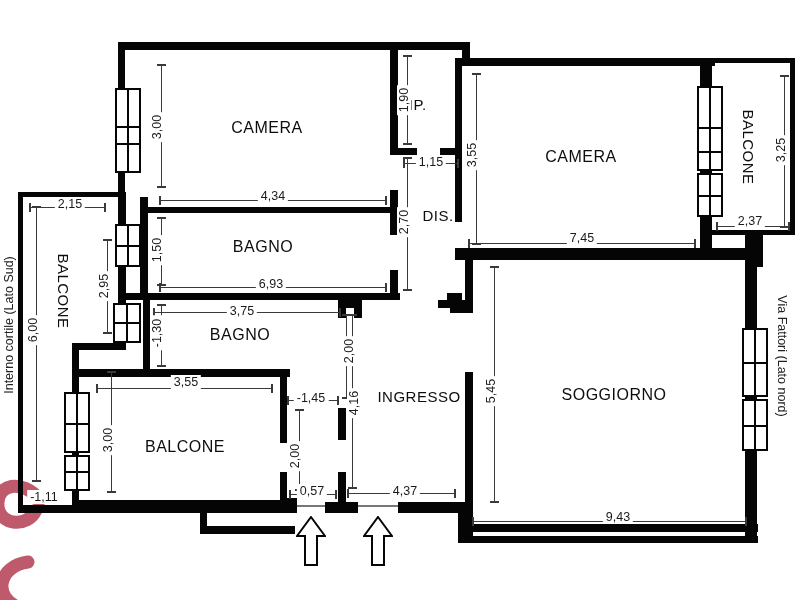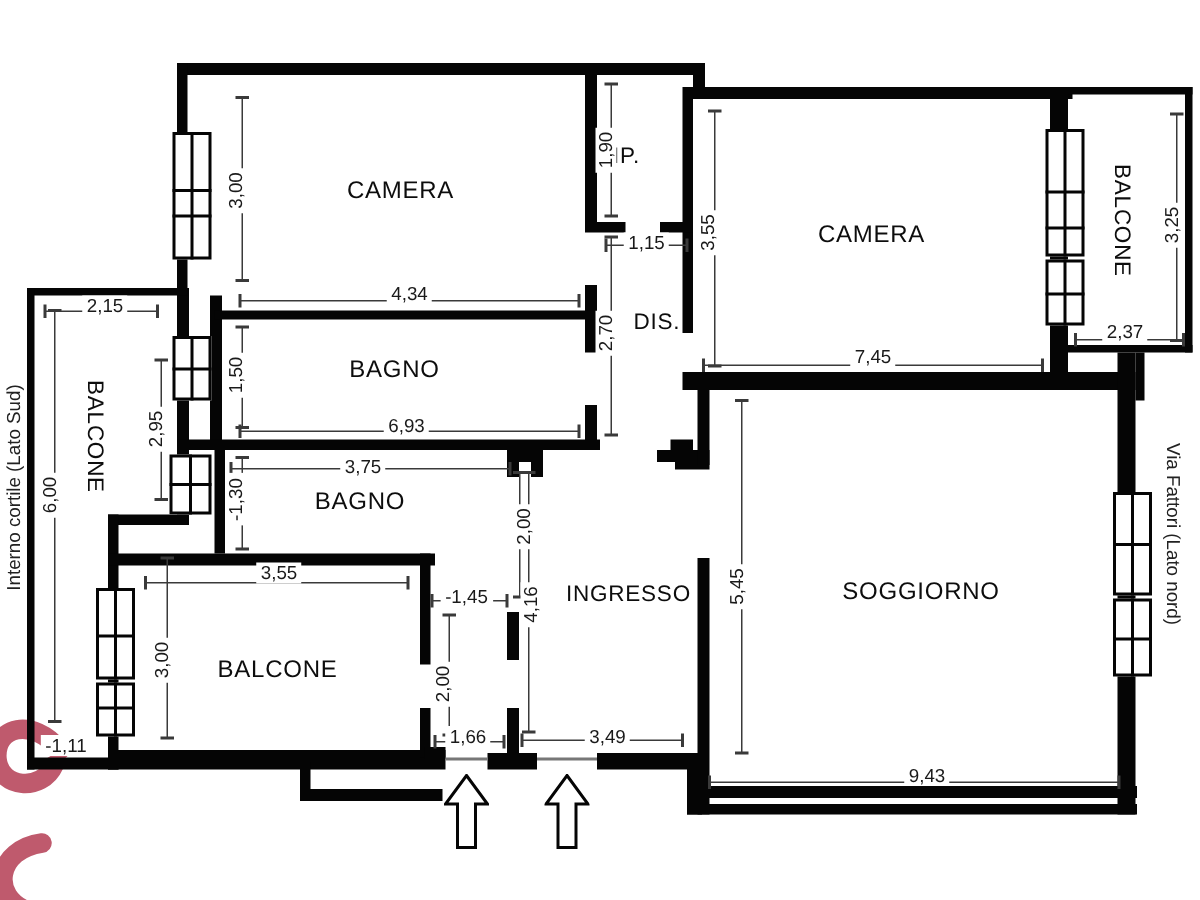--- a/index.html
+++ b/index.html
@@ -212,24 +212,24 @@
     <div class="dim" style="left:431px;top:162px">1,15</div>
     <div class="dim vert" style="left:404px;top:222px">2,70</div>
     <div class="dim vert" style="left:472px;top:155px">3,55</div>
     <div class="dim" style="left:582px;top:238px">7,45</div>
     <div class="dim vert" style="left:781px;top:150px">3,25</div>
     <div class="dim" style="left:750px;top:221px">2,37</div>
     <div class="dim vert" style="left:491px;top:391px">5,45</div>
     <div class="dim" style="left:618px;top:517px">9,43</div>
     <div class="dim vert" style="left:354px;top:403px">4,16</div>
     <div class="dim vert" style="left:349px;top:351px">2,00</div>
-    <div class="dim" style="left:405px;top:491px">3,49</div>
+    <div class="dim" style="left:405px;top:491px">4,37</div>
     <div class="dim" style="left:311px;top:398px">-1,45</div>
     <div class="dim vert" style="left:295px;top:456px">2,00</div>
-    <div class="dim" style="left:312px;top:491px">1,66</div>
+    <div class="dim" style="left:312px;top:491px">0,57</div>
     <div class="dim" style="left:242px;top:311px">3,75</div>
     <div class="dim vert" style="left:157px;top:333px">-1,30</div>
     <div class="dim" style="left:186px;top:382px">3,55</div>
     <div class="dim vert" style="left:108px;top:440px">3,00</div>
     <div class="dim" style="left:70px;top:204px">2,15</div>
     <div class="dim vert" style="left:104px;top:286px">2,95</div>
     <div class="dim vert" style="left:33px;top:330px">6,00</div>
     <div class="dim" style="left:44px;top:497px">-1,11</div>
     <svg class="arrow" style="left:296px;top:516px" width="30" height="50">
     <polygon points="15,1 29,20 21,20 21,49 9,49 9,20 1,20" fill="#ffffff" stroke="#050505" stroke-width="2"></polygon>

